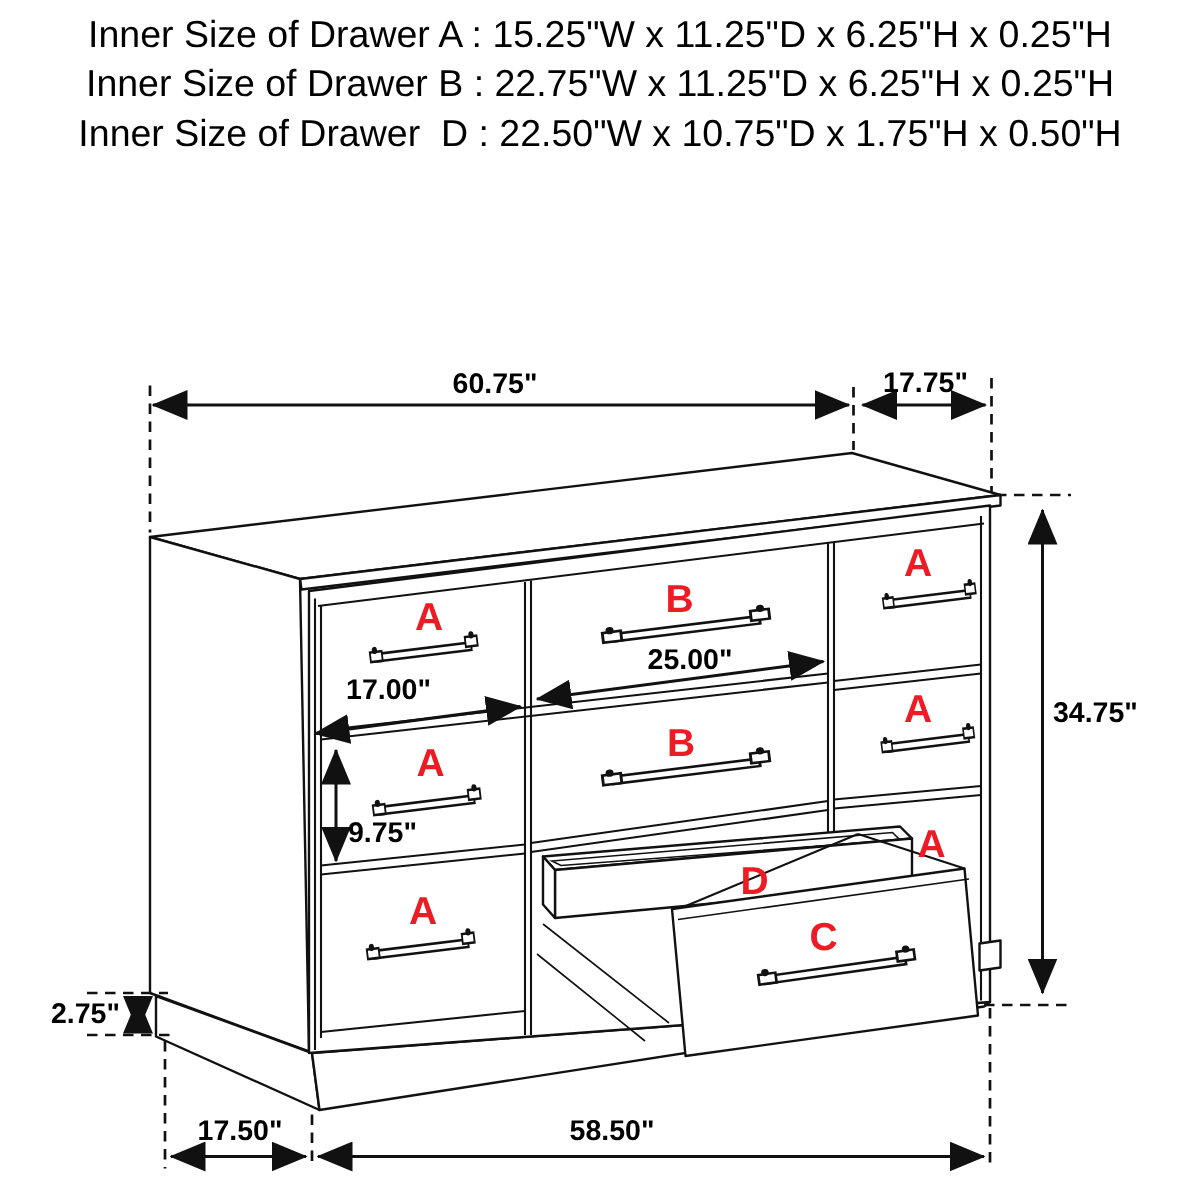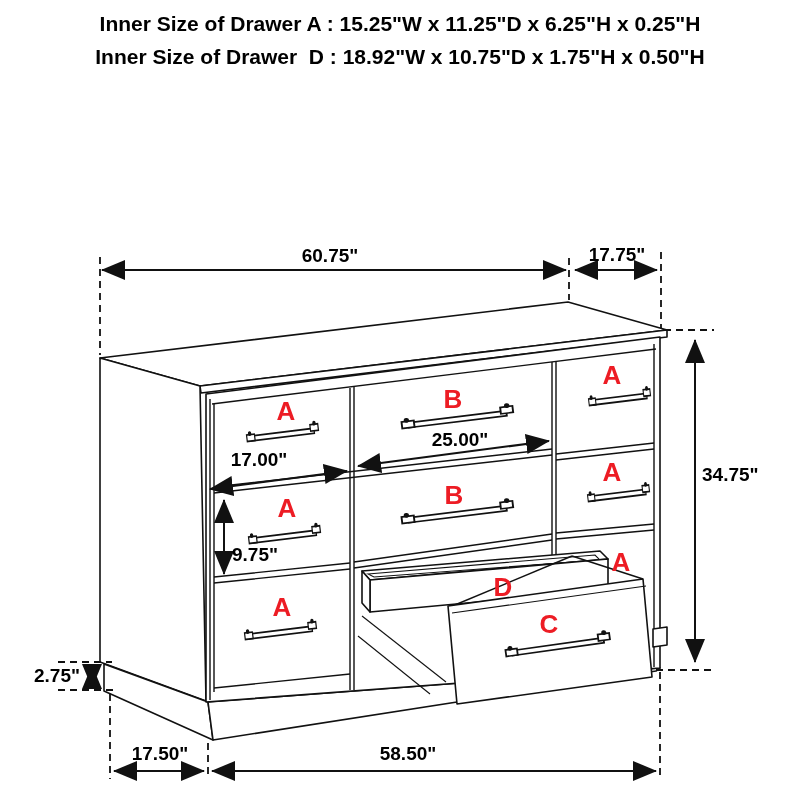--- a/index.html
+++ b/index.html
@@ -1,34 +1,35 @@
 <!DOCTYPE html>
 <html><head>
 <meta charset="utf-8">
 <style>
   html,body{margin:0;padding:0;background:#ffffff;}
   body{width:800px;height:800px;position:relative;font-family:"Liberation Sans",sans-serif;overflow:hidden;}
   .spec-block{position:absolute;top:7px;left:0;width:800px;text-align:center;color:#000;}
-  .spec-line{font-weight:bold;font-size:21px;line-height:33px;white-space:pre;letter-spacing:0px;}
+  .spec-line{font-weight:normal;font-size:25px;line-height:33px;white-space:pre;letter-spacing:0px;}
   #diagram{position:absolute;top:0;left:0;}
   .shape{fill:#ffffff;stroke:#111111;stroke-width:1.6;stroke-linejoin:round;}
   .ln{fill:none;stroke:#111111;stroke-width:1.4;}
   .thin{fill:none;stroke:#111111;stroke-width:1.1;}
   .dim-line{fill:none;stroke:#111111;stroke-width:2;}
   .dash{fill:none;stroke:#111111;stroke-width:1.8;stroke-dasharray:7 5;}
   .dim-text{font-weight:bold;font-size:19px;fill:#000000;}
   .drawer-label{font-weight:bold;font-size:26px;fill:#ed1c24;}
   .mid{text-anchor:middle;}
 </style>
 </head>
 <body>
 
 <div class="spec-block">
   <div class="spec-line">Inner Size of Drawer A : 15.25"W x 11.25"D x 6.25"H x 0.25"H</div>
-  <div class="spec-line">Inner Size of Drawer  D : 18.92"W x 10.75"D x 1.75"H x 0.50"H</div>
+  <div class="spec-line">Inner Size of Drawer B : 22.75"W x 11.25"D x 6.25"H x 0.25"H</div>
+  <div class="spec-line">Inner Size of Drawer  D : 22.50"W x 10.75"D x 1.75"H x 0.50"H</div>
 </div>
 
 <svg id="diagram" width="800" height="800" viewBox="0 0 800 800">
   <defs>
     <marker id="arr" viewBox="0 0 12 10" refX="11.5" refY="5" markerWidth="12" markerHeight="10" orient="auto-start-reverse">
       <path d="M0,0 L12,5 L0,10 Z" fill="#111111"></path>
     </marker>
     <g id="handle" fill="#ffffff" stroke="#111111" stroke-width="1.7">
       <rect x="6" y="-2.5" width="88" height="5"></rect>
       <rect x="0" y="-4" width="11" height="6.5"></rect>

